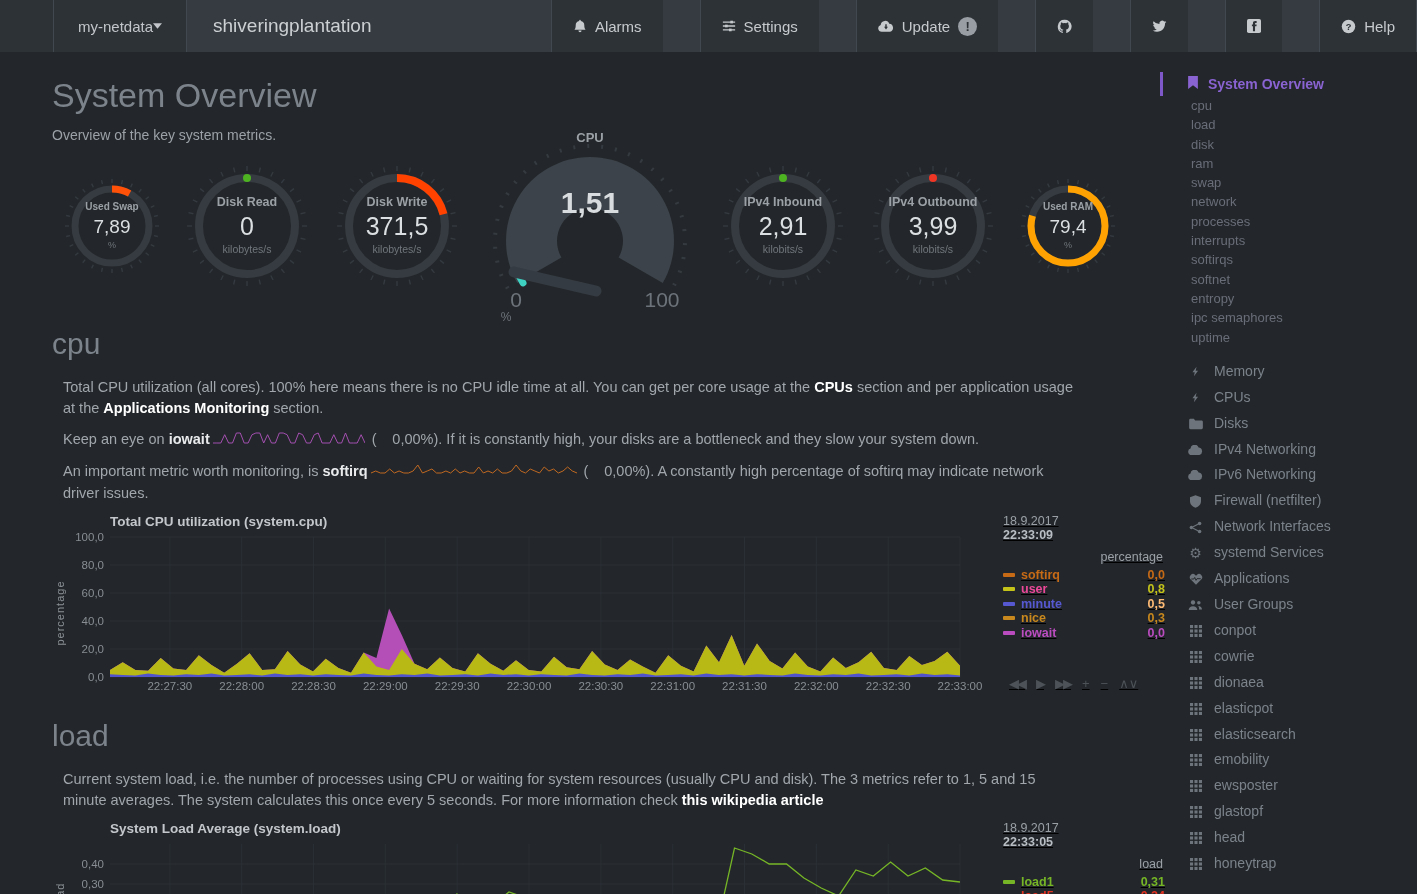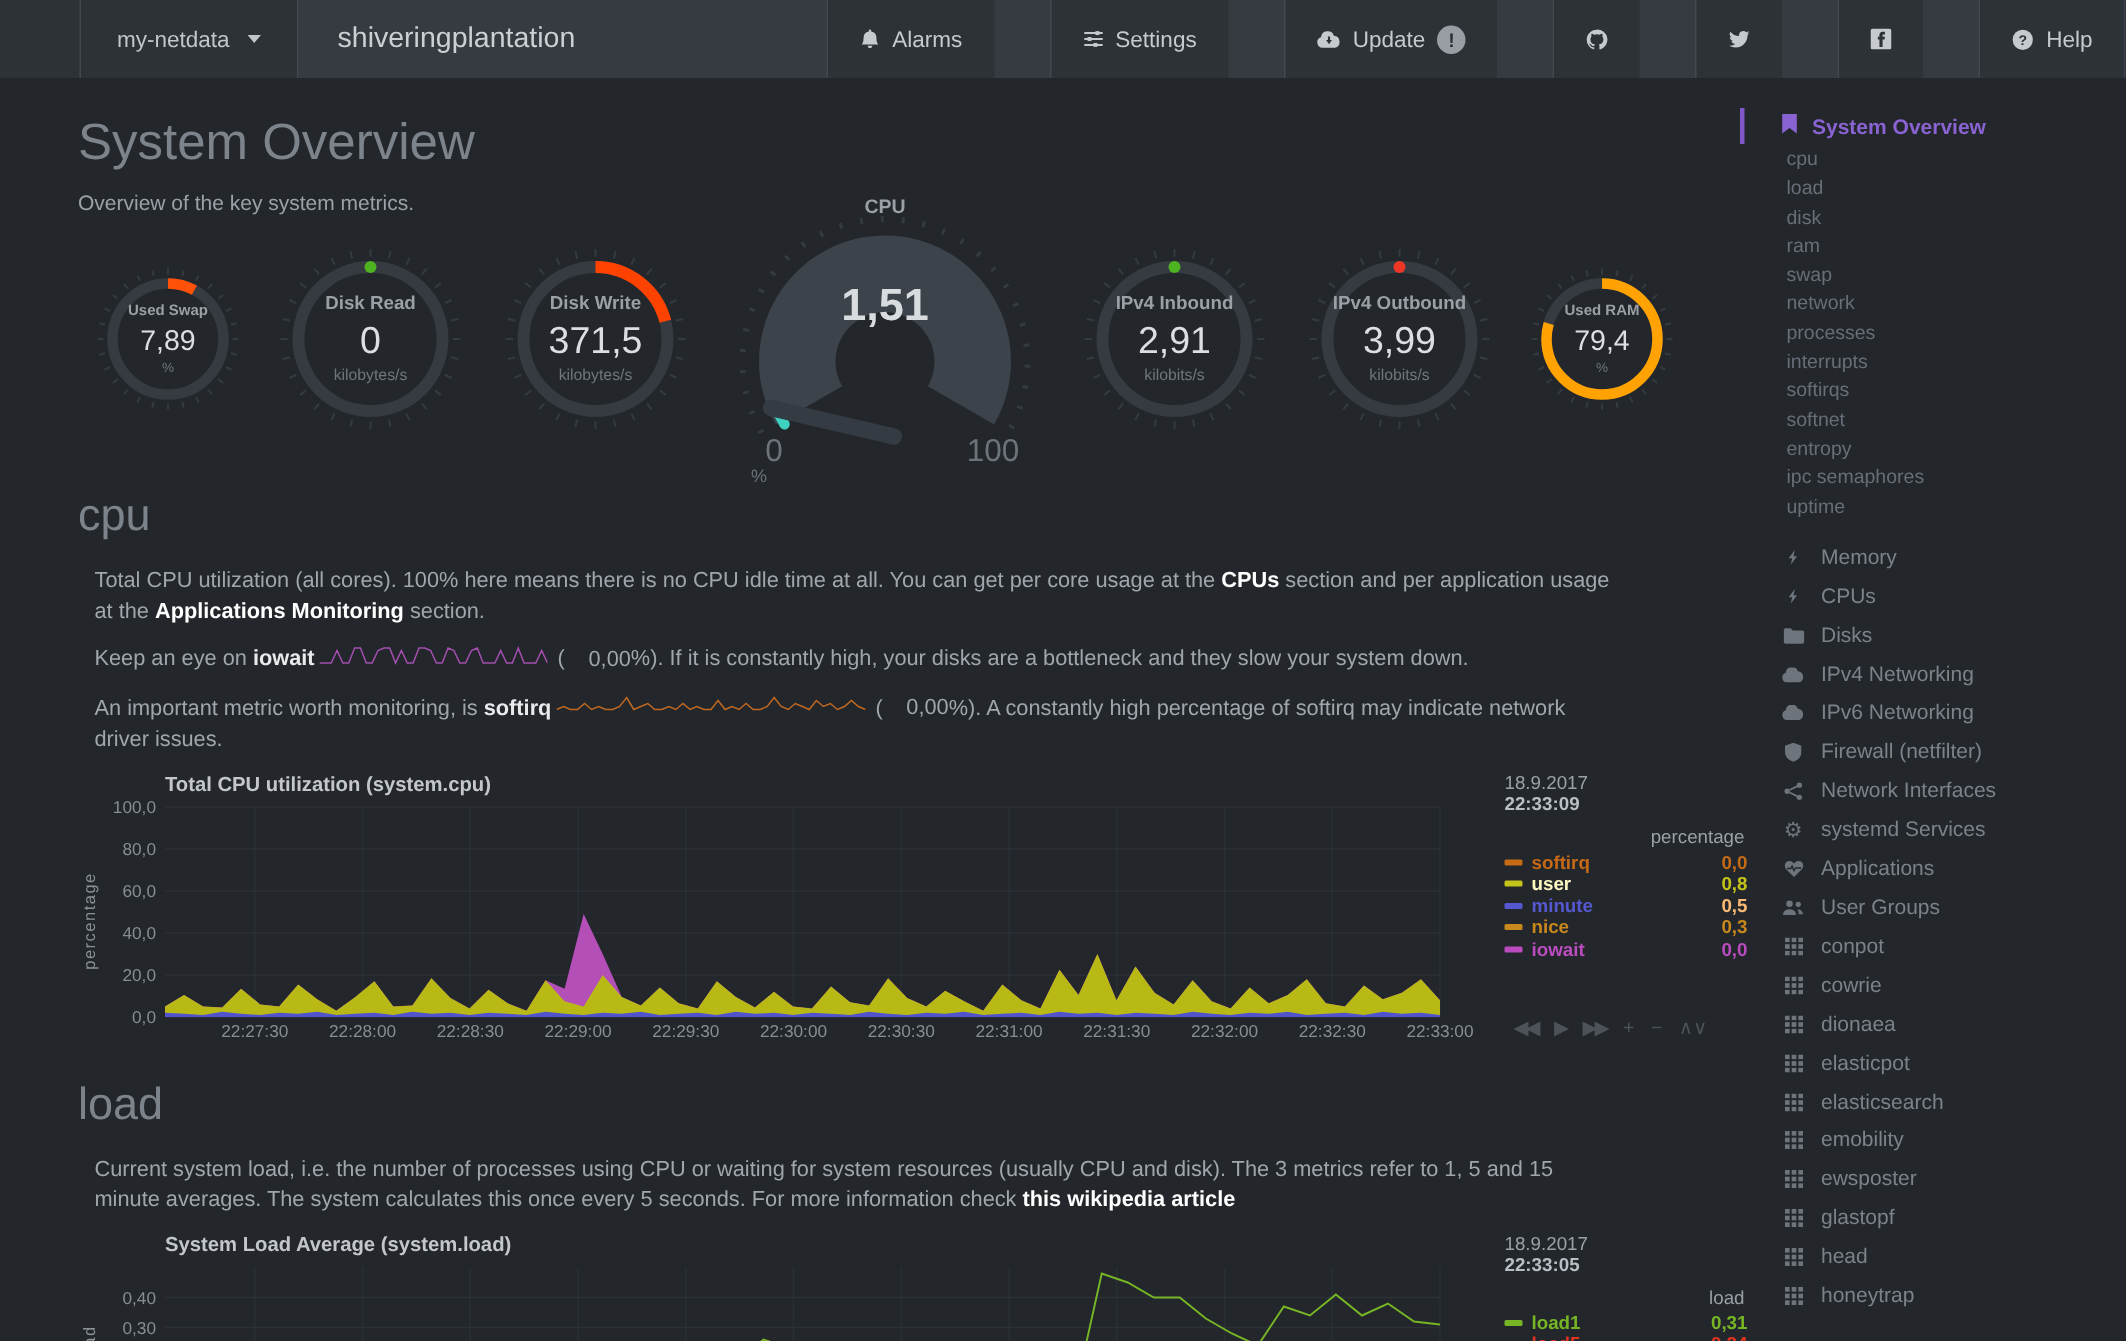--- a/index.html
+++ b/index.html
@@ -1,21 +1,21 @@
 <!DOCTYPE html>
 <html><head>
 <meta charset="utf-8">
 <style>
   * { box-sizing: border-box; margin: 0; padding: 0; }
   html,body { width:1417px; height:894px; overflow:hidden; background:#23272b;
     font-family:"Liberation Sans", sans-serif; }
   
   .navbar{height:52px;background:#363b41;display:flex;align-items:stretch;}
   .nav-pad{width:54px;background:#2d3237;border-right:1px solid #42484f;}
-  .nav-menu{display:flex;align-items:center;gap:12px;padding:0 24px;background:#2d3237;
+  .nav-menu{display:flex;align-items:center;gap:0;padding:0 24px;background:#2d3237;
     border-right:1px solid #42484f;color:#c2c6ca;font-size:15px;cursor:pointer;}
   .brand{display:flex;align-items:center;padding:0 26px;color:#ccd0d3;font-size:19px;}
   .nav-right{margin-left:auto;display:flex;}
   .nav-btn{display:flex;align-items:center;gap:8px;padding:0 21px;border-left:1px solid #42484f;
     background:#2d3237;color:#c6cacd;font-size:15px;cursor:pointer;white-space:nowrap;margin-left:37px;}
   .nav-btn:last-child{border-right:1px solid #42484f;}
   .nav-btn .icon,.nav-menu .icon{display:flex;align-items:center;}
   .badge{width:19px;height:19px;border-radius:50%;background:#989ea4;color:#2d3237;
     font-weight:bold;font-size:13px;display:flex;align-items:center;justify-content:center;}
   
@@ -36,21 +36,21 @@
   .rich-bold{color:#e8eaec;font-weight:bold;}
   .rich-val{display:inline-block;min-width:44px;text-align:right;}
   .spark{display:inline-block;vertical-align:middle;margin:0 3px;}
   
   .chart-block{display:grid;grid-template-columns:1fr 172px;margin-top:10px;}
   .chart-title{font-size:13.5px;font-weight:bold;color:#c3c7cb;margin:0 0 2px 58px;}
   .chart-canvas-row{display:flex;align-items:stretch;}
   .ylab{width:16px;position:relative;}
   .ylab span{position:absolute;top:50%;left:50%;transform:translate(-50%,-50%) rotate(-90deg);
     font-size:11px;color:#8b9197;white-space:nowrap;letter-spacing:1px;}
-  .legend{display:flex;flex-direction:column;font-size:12.5px;padding-left:10px;}
+  .legend{display:flex;flex-direction:column;font-size:12.5px;padding-left:10px;text-decoration:underline;}
   .lg-date{color:#9aa0a6;}
   .lg-time{color:#b8bec4;font-weight:bold;}
   .lg-unit{color:#9aa0a6;text-align:right;margin:8px 2px 3px 0;}
   .lg-row{display:flex;align-items:center;height:14.5px;font-weight:bold;cursor:pointer;}
   .lg-swatch{width:12px;height:4px;margin-right:6px;flex:none;border-radius:1px;}
   .lg-name{flex:1;}
   .lg-toolbar{margin-top:auto;color:#4c5258;font-size:13px;display:flex;gap:11px;
     padding:0 0 4px 6px;align-items:center;}
   .tb-btn{cursor:pointer;letter-spacing:-2px;}
   .tb-btn.wide{letter-spacing:0;}
@@ -449,21 +449,21 @@
           <div class="lg-date">18.9.2017</div>
           <div class="lg-time">22:33:09</div>
           <div class="lg-unit">percentage</div>
           <div class="lg-row">
             <span class="lg-swatch" style="background: rgb(198, 106, 22);"></span>
             <span class="lg-name" style="color: rgb(198, 106, 22);">softirq</span>
             <span class="lg-val" style="color: rgb(198, 106, 22);">0,0</span>
           </div>
           <div class="lg-row">
             <span class="lg-swatch" style="background: rgb(195, 195, 26);"></span>
-            <span class="lg-name" style="color: #fef9c3;">user</span>
+            <span class="lg-name" style="color: #ec4899;">user</span>
             <span class="lg-val" style="color: rgb(195, 195, 26);">0,8</span>
           </div>
           <div class="lg-row">
             <span class="lg-swatch" style="background: rgb(86, 88, 210);"></span>
             <span class="lg-name" style="color: rgb(86, 88, 210);">minute</span>
             <span class="lg-val" style="color: #fdba74;">0,5</span>
           </div>
           <div class="lg-row">
             <span class="lg-swatch" style="background: rgb(200, 136, 29);"></span>
             <span class="lg-name" style="color: rgb(200, 136, 29);">nice</span>

